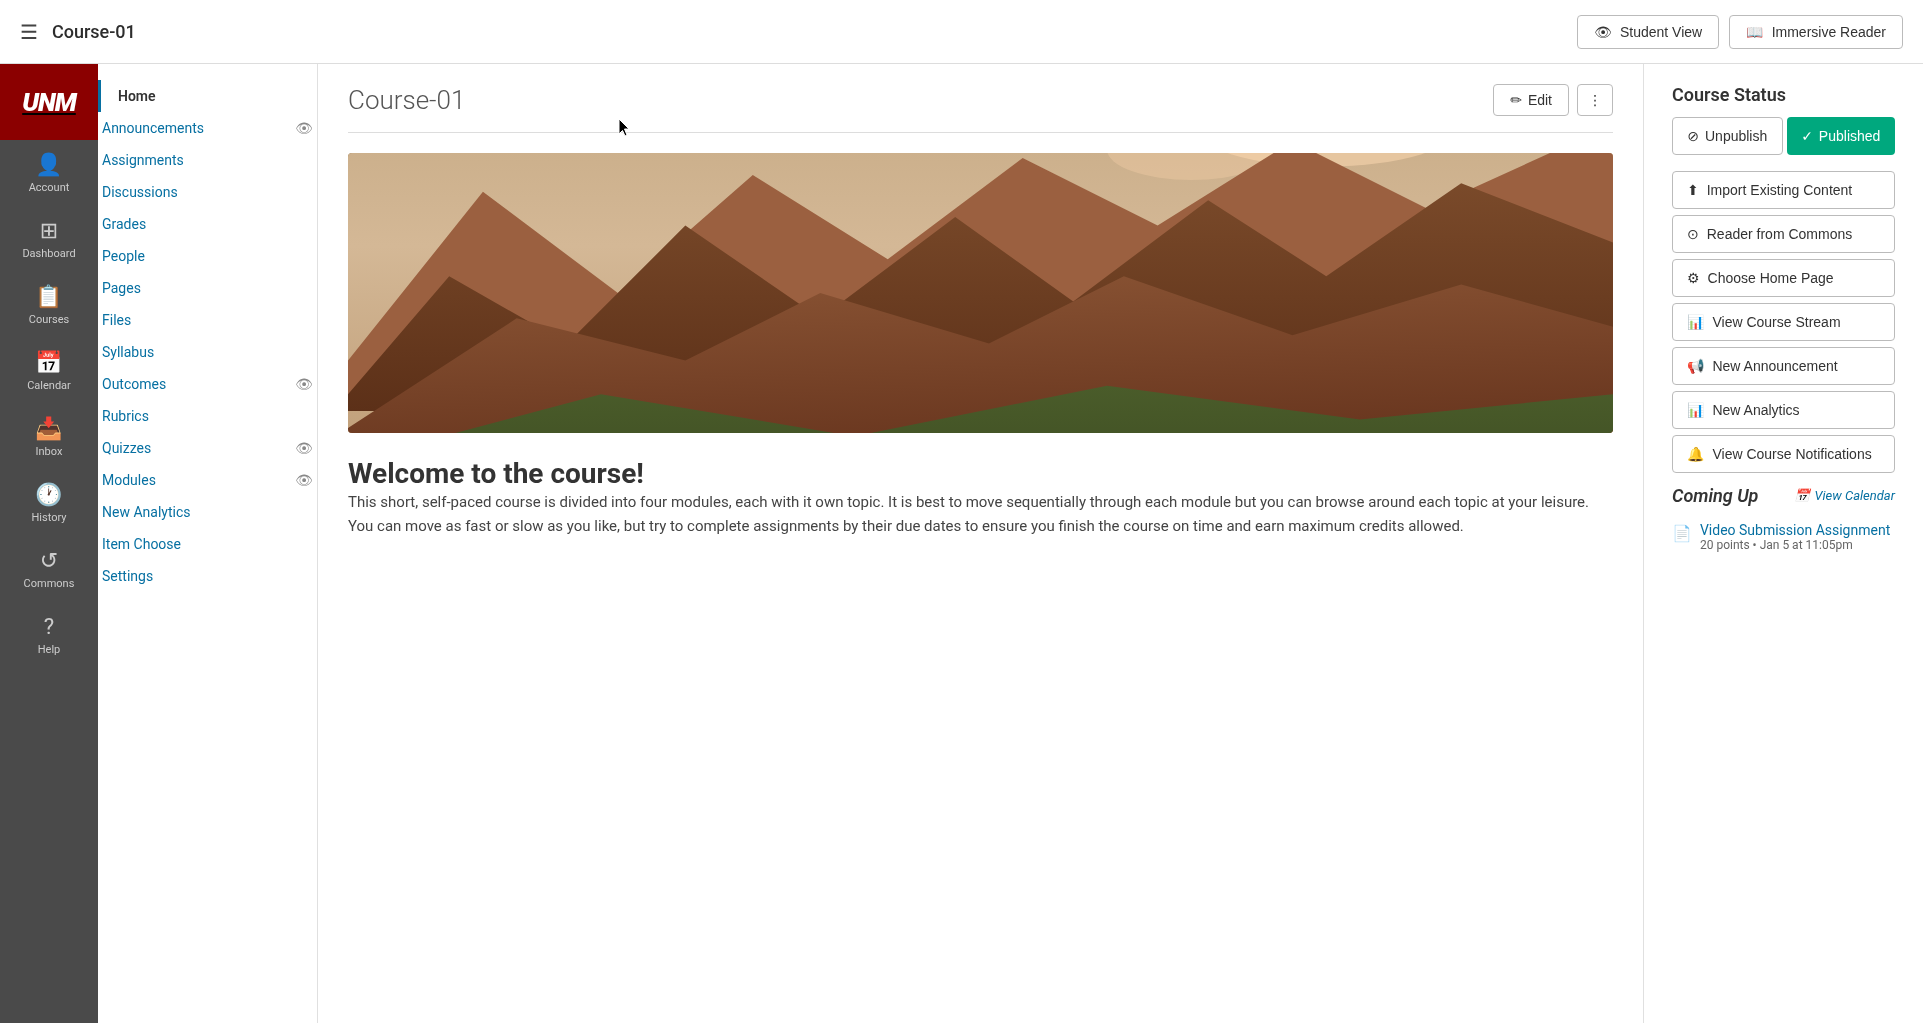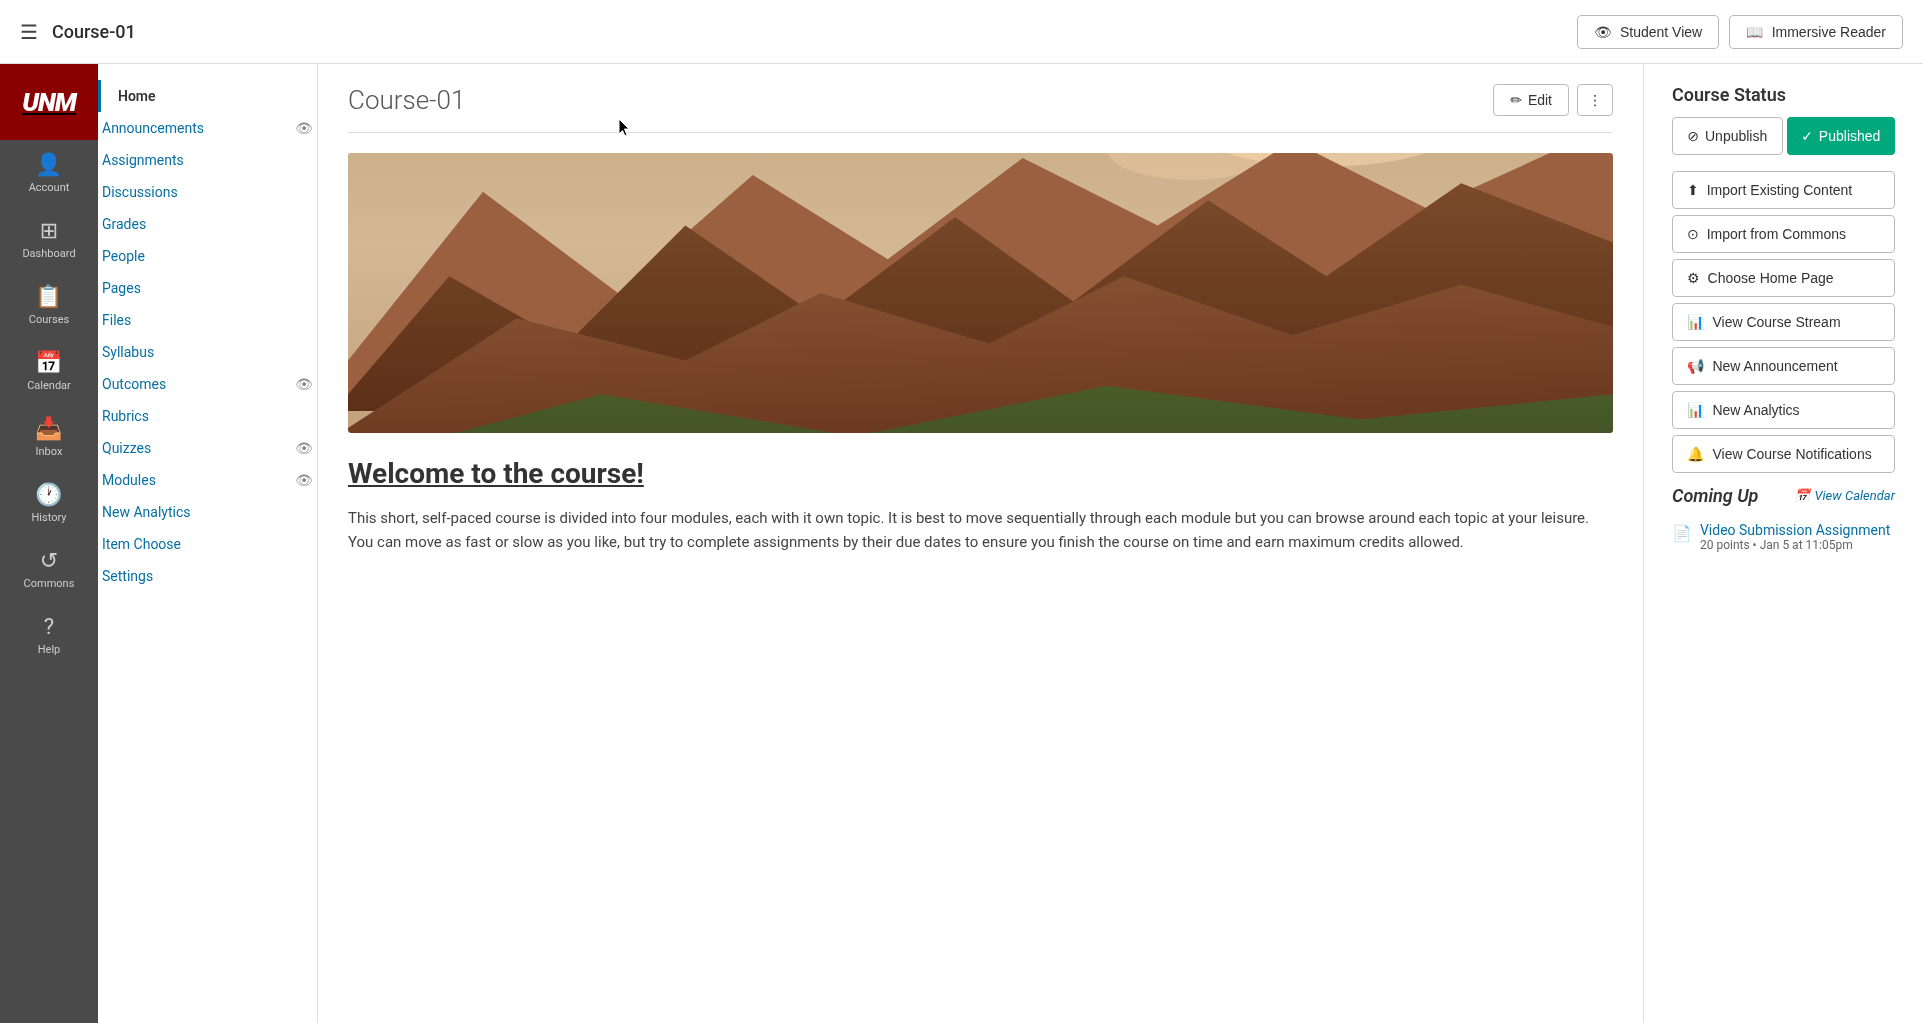--- a/index.html
+++ b/index.html
@@ -184,22 +184,20 @@
       overflow: hidden;
     }
     .mountain-svg {
       width: 100%;
       height: 100%;
     }
     .welcome-title {
       font-size: 28px;
       font-weight: 700;
       color: #333;
-      margin-bottom: 16px;
-      text-decoration: underline;
     }
     .welcome-body {
       font-size: 15px;
       line-height: 1.6;
       color: #444;
     }
 
     
     .right-sidebar {
       width: 280px;
@@ -503,21 +501,21 @@
         <span>Published</span>
       </button>
     </div>
     <div id="sidebar-actions">
         <button class="sidebar-action-btn">
       <span>⬆</span>
       <span>Import Existing Content</span>
     </button>
         <button class="sidebar-action-btn">
       <span>⊙</span>
-      <span>Import from Commons</span>
+      <span>Reader from Commons</span>
     </button>
         <button class="sidebar-action-btn">
       <span>⚙</span>
       <span>Choose Home Page</span>
     </button>
         <button class="sidebar-action-btn">
       <span>📊</span>
       <span>View Course Stream</span>
     </button>
         <button class="sidebar-action-btn">

